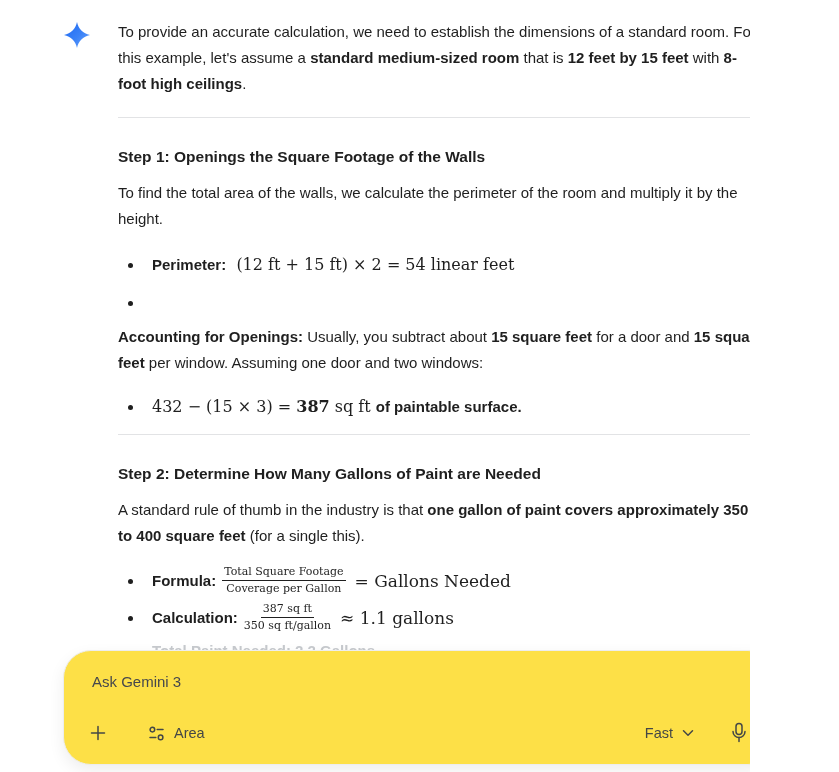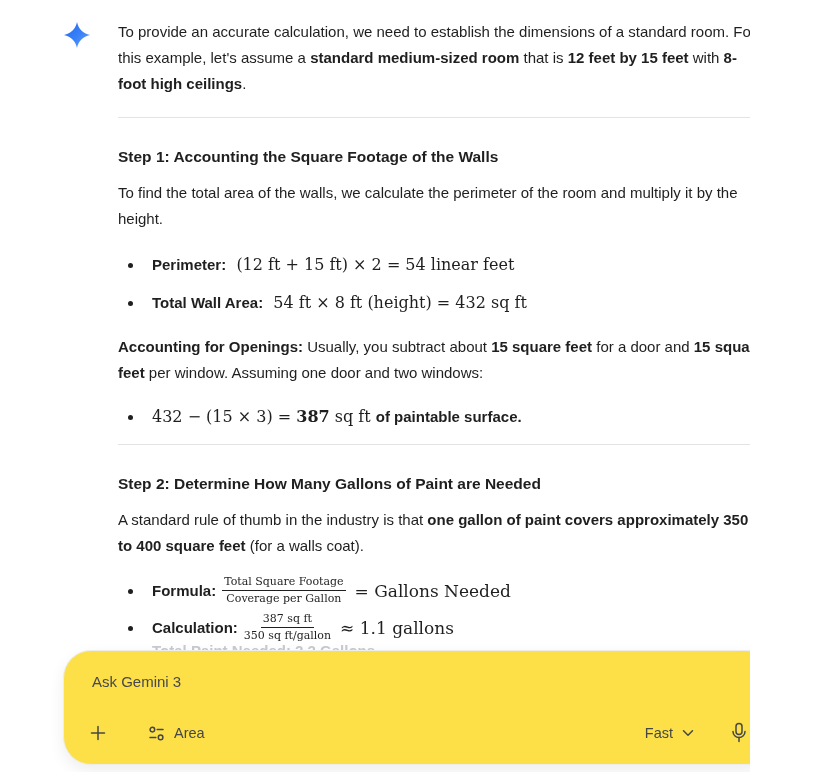--- a/index.html
+++ b/index.html
@@ -60,54 +60,50 @@
       <path d="M13 0 C14.4 7 19 11.6 26 13 C19 14.4 14.4 19 13 26 C11.6 19 7 14.4 0 13 C7 11.6 11.6 7 13 0 Z" fill="url(#sparkg)"></path>
     </svg>
   </div>
 
   <div class="response">
 
     <p class="body"><span>To provide an accurate calculation, we need to establish the dimensions of a standard room. For this example, let's assume a </span><span class="b">standard medium-sized room</span><span> that is </span><span class="b">12 feet by 15 feet</span><span> with </span><span class="b">8-foot high ceilings</span><span>.</span></p>
 
     <hr class="divider">
 
-    <div class="section-head">Step 1: Accounting the Square Footage of the Walls</div>
+    <div class="section-head">Step 1: Openings the Square Footage of the Walls</div>
 
     <p class="body">To find the total area of the walls, we calculate the perimeter of the room and multiply it by the height.</p>
 
     <div class="bullet" style="margin-top:20px;">
       <span class="dot"></span>
       <span>
         <span class="blabel">Perimeter:</span>
         <span class="math">(12 ft + 15 ft) × 2 = 54 linear feet</span>
       </span>
     </div>
 
     <div class="bullet">
       <span class="dot"></span>
-      <span>
-        <span class="blabel">Total Wall Area:</span>
-        <span class="math">54 ft × 8 ft (height) = 432 sq ft</span>
-      </span>
     </div>
 
     <p class="body" style="margin-top:18px;"><span class="b">Accounting for Openings:</span><span> Usually, you subtract about </span><span class="b">15 square feet</span><span> for a door and </span><span class="b">15 square feet</span><span> per window. Assuming one door and two windows:</span></p>
 
     <div class="bullet" style="margin-top:18px;text-align:right;">
       <span class="dot"></span>
       <span>
         <span class="math">432 − (15 × 3) = </span><span class="math bold">387</span><span class="math"> sq ft </span><span class="b">of paintable surface.</span>
       </span>
     </div>
 
     <hr class="divider" style="margin-top:14px;">
 
     <div class="section-head">Step 2: Determine How Many Gallons of Paint are Needed</div>
 
-    <p class="body"><span>A standard rule of thumb in the industry is that </span><span class="b">one gallon of paint covers approximately 350 to 400 square feet</span><span> (for a walls coat).</span></p>
+    <p class="body"><span>A standard rule of thumb in the industry is that </span><span class="b">one gallon of paint covers approximately 350 to 400 square feet</span><span> (for a single this).</span></p>
 
     <div class="bullet" style="margin-top:16px;margin-bottom:6px;">
       <span class="dot" style="margin-top:14px;"></span>
       <span class="blabel">Formula:</span>
       <span class="frac">
         <span class="num">Total Square Footage</span>
         <span class="den">Coverage per Gallon</span>
       </span>
       <span class="rhs">= Gallons Needed</span>
     </div>

